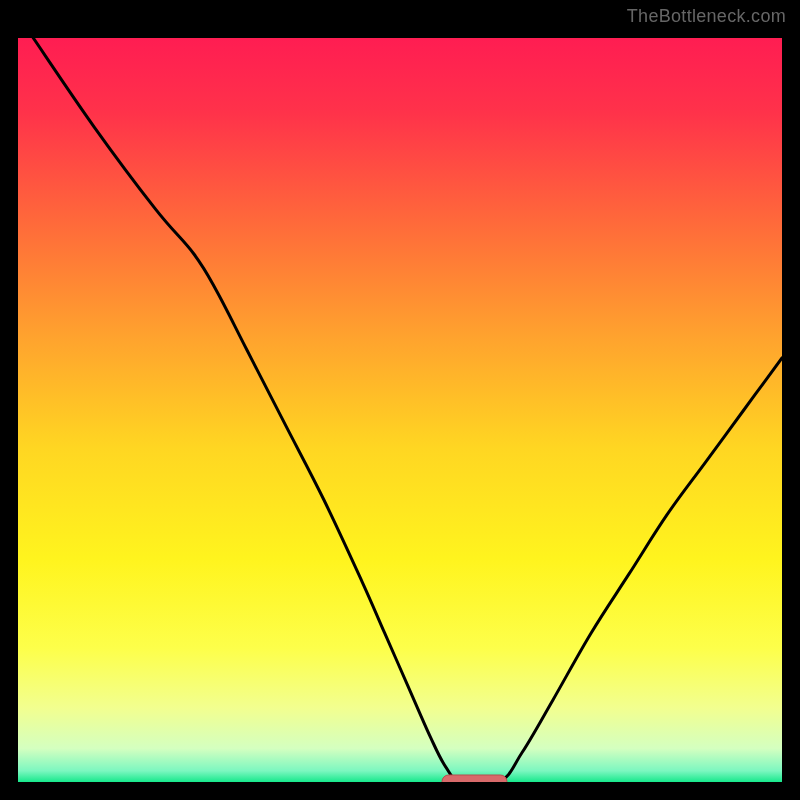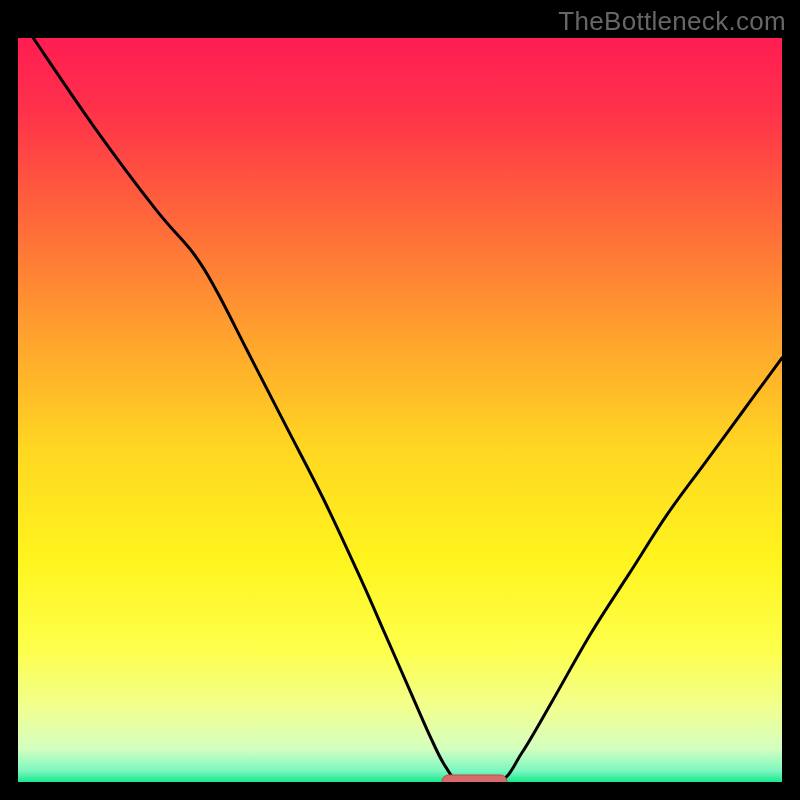--- a/index.html
+++ b/index.html
@@ -24,21 +24,21 @@
     left: 0;
     top: 0;
     width: 764px;
     height: 744px;
   }
   .watermark {
     position: absolute;
     top: 6px;
     right: 14px;
     color: #666;
-    font-size: 26px;
+    font-size: 18px;
     font-weight: 500;
     letter-spacing: 0.3px;
   }
   svg { display: block; }
 </style>
 </head>
 <body>
 
 <div class="watermark">TheBottleneck.com</div>
 

